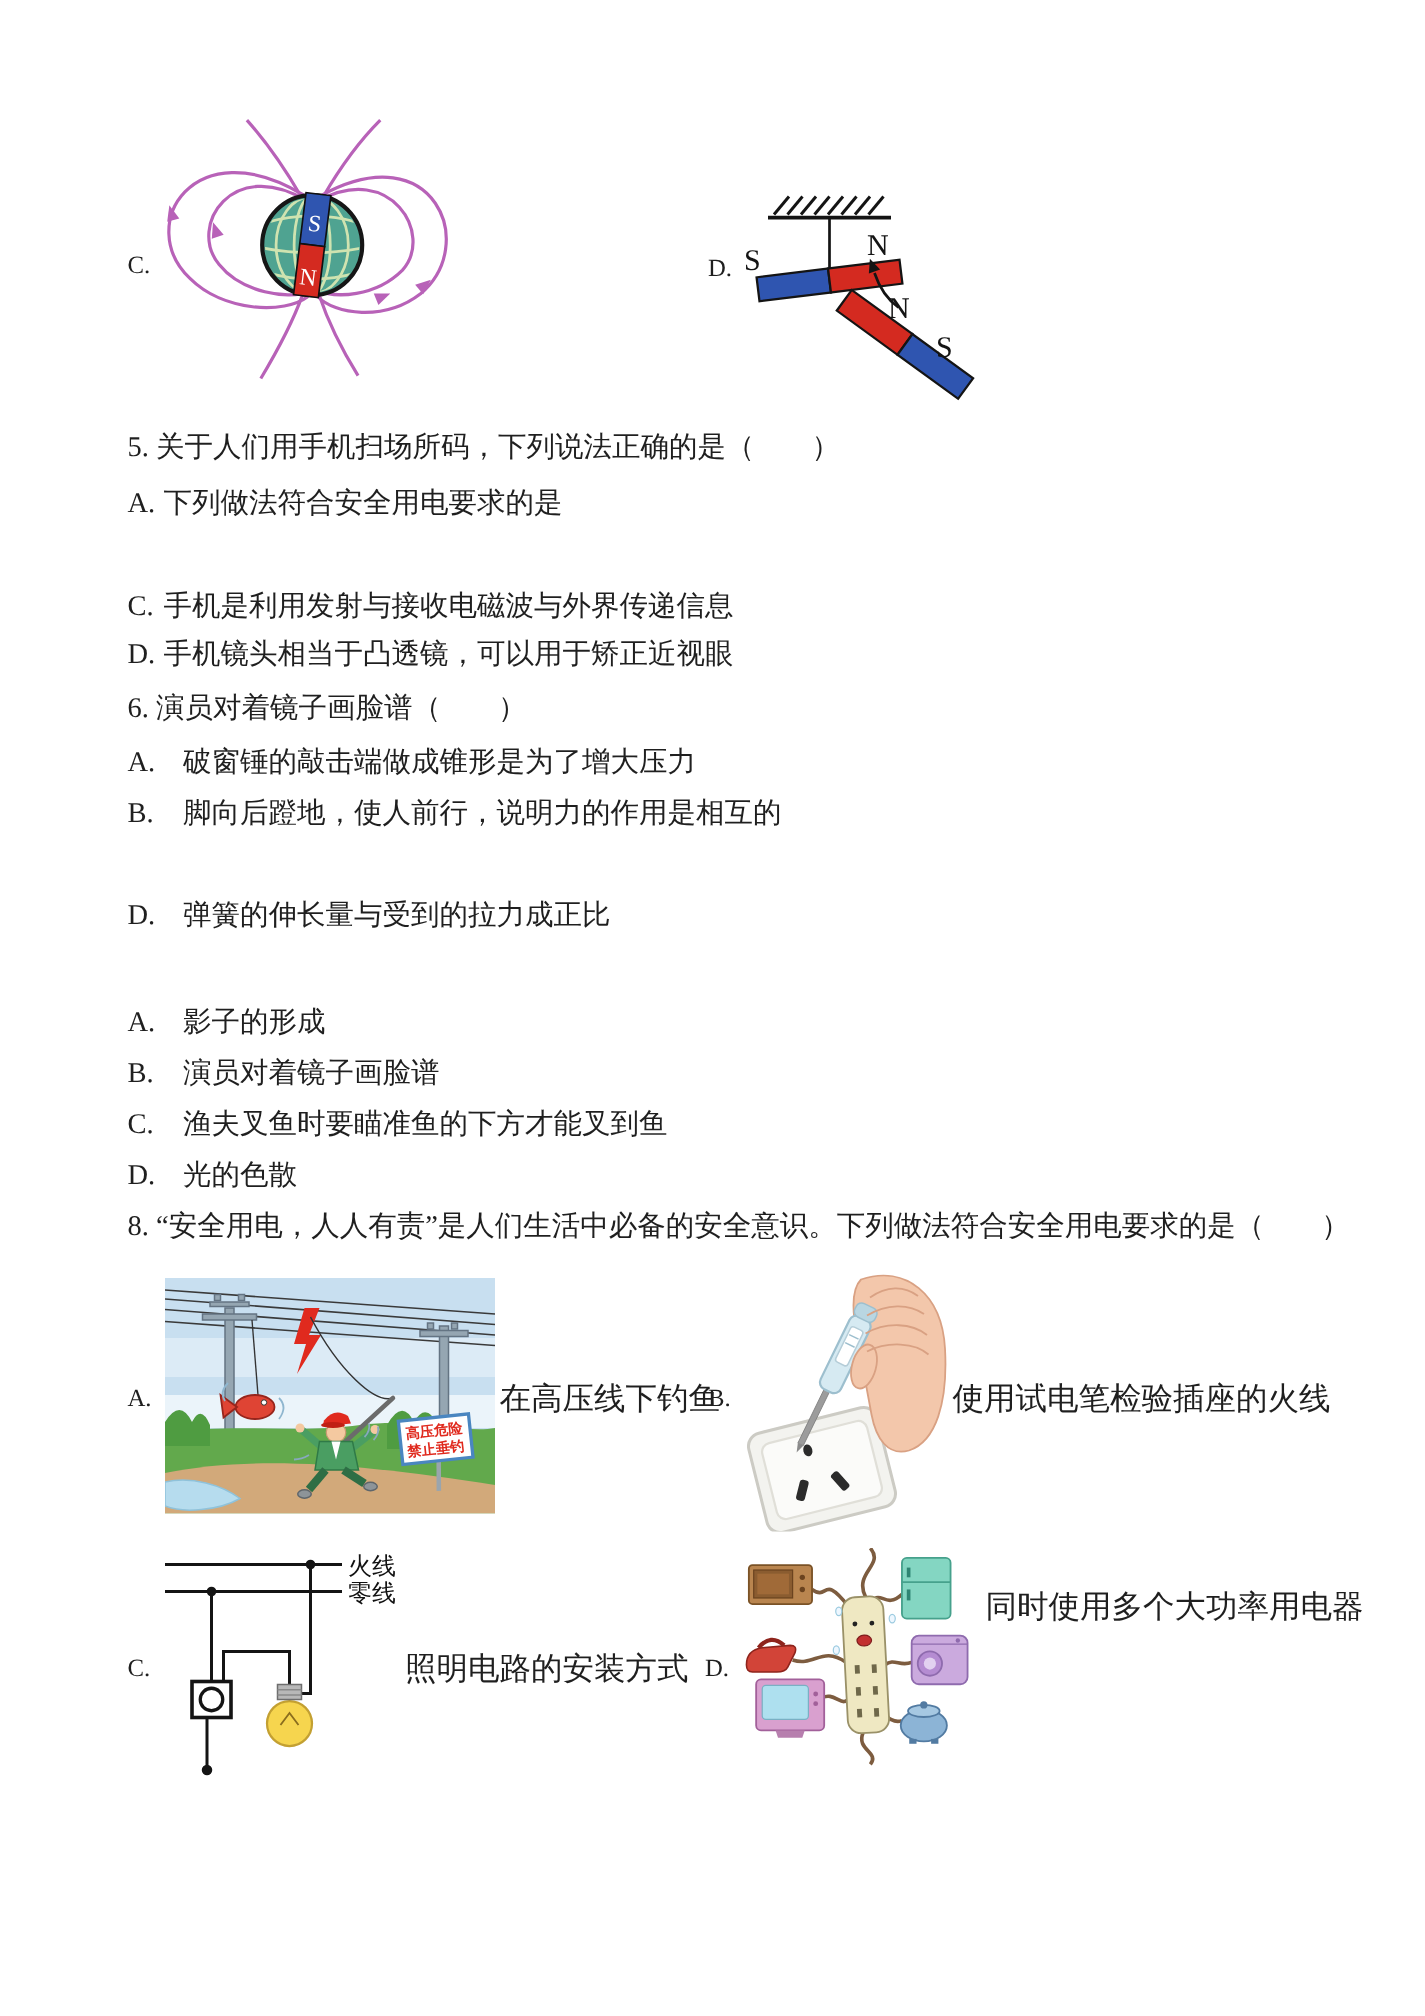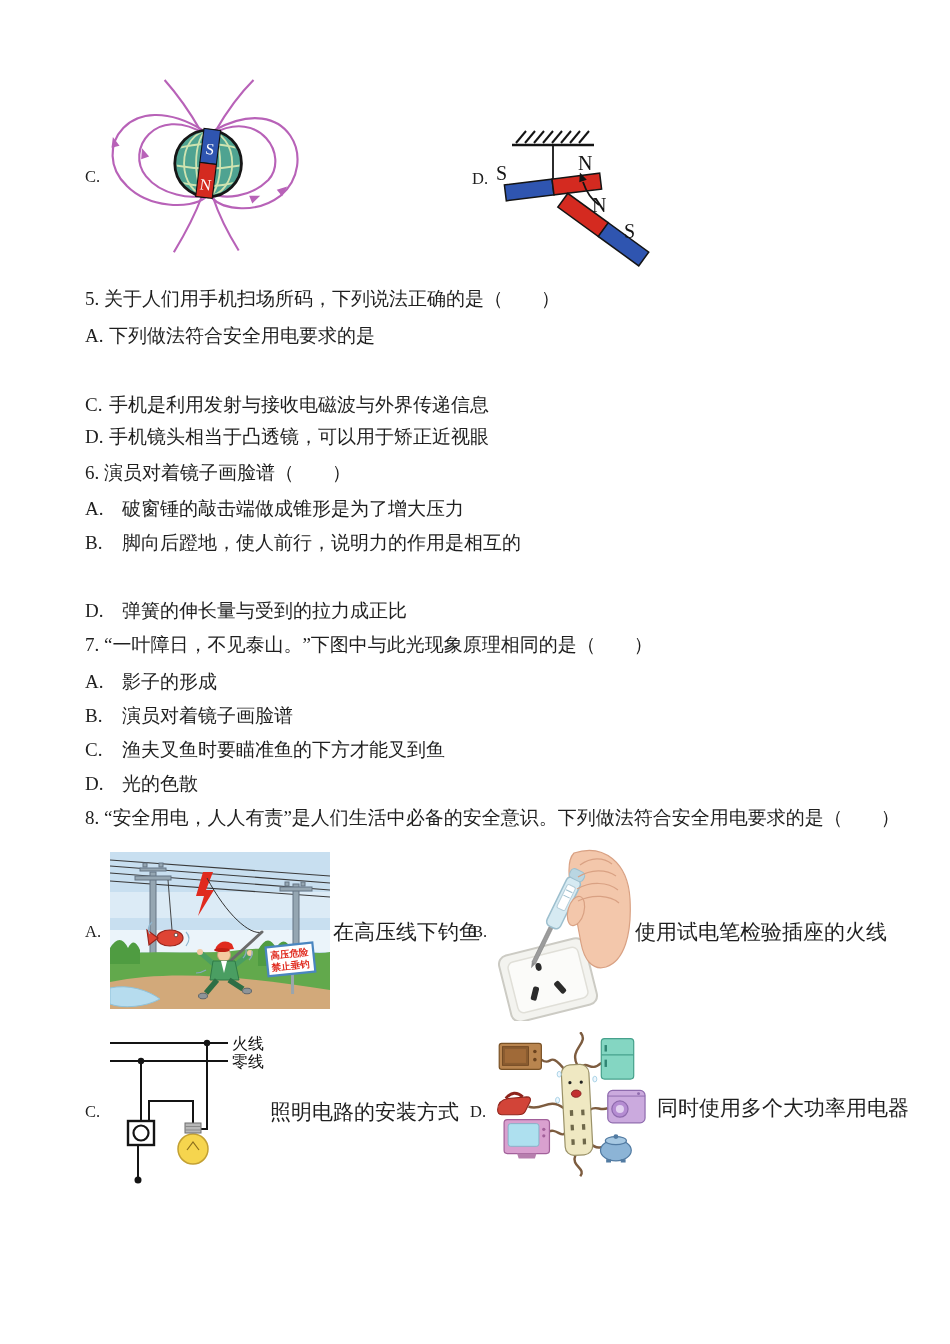--- a/index.html
+++ b/index.html
@@ -104,21 +104,20 @@
   <div class="tl" style="top:288px"><span class="n">5.</span><span>关于人们用手机扫场所码，下列说法正确的是（　　）</span></div>
   <div class="tl" style="top:325px"><span class="l">A.</span><span>下列做法符合安全用电要求的是</span></div>
   <div class="tl" style="top:394px"><span class="l">C.</span><span>手机是利用发射与接收电磁波与外界传递信息</span></div>
   <div class="tl" style="top:426px"><span class="l">D.</span><span>手机镜头相当于凸透镜，可以用于矫正近视眼</span></div>
 
   <div class="tl" style="top:462px"><span class="n">6.</span><span>演员对着镜子画脸谱（　　）</span></div>
   <div class="tl" style="top:532px"><span class="lw">B.</span><span>脚向后蹬地，使人前行，说明力的作用是相互的</span></div>
   <div class="tl" style="top:498px"><span class="lw">A.</span><span>破窗锤的敲击端做成锥形是为了增大压力</span></div>
   <div class="tl" style="top:600px"><span class="lw">D.</span><span>弹簧的伸长量与受到的拉力成正比</span></div>
 
-  <div class="tl" style="top:634px"><span class="n">7.</span><span>“一叶障日，不见泰山。”下图中与此光现象原理相同的是（　　）</span></div>
   <div class="tl" style="top:671px"><span class="lw">A.</span><span>影子的形成</span></div>
   <div class="tl" style="top:705px"><span class="lw">B.</span><span>演员对着镜子画脸谱</span></div>
   <div class="tl" style="top:739px"><span class="lw">C.</span><span>渔夫叉鱼时要瞄准鱼的下方才能叉到鱼</span></div>
   <div class="tl" style="top:773px"><span class="lw">D.</span><span>光的色散</span></div>
 
   <div class="tl" style="top:807px"><span class="n">8.</span><span>“安全用电，人人有责”是人们生活中必备的安全意识。下列做法符合安全用电要求的是（　　）</span></div>
 
   <span class="optletter" style="left:85px;top:921px">A.</span>
   <div class="fig" style="left:110px;top:852px">
     <svg width="220" height="157" viewBox="0 0 220 157">
@@ -311,15 +310,15 @@
       </g>
       <g transform="translate(128,124)">
         <ellipse cx="20" cy="22" rx="19" ry="13" fill="#8cb4d6" stroke="#527ba2" stroke-width="1.5"></ellipse>
         <ellipse cx="20" cy="10" rx="13" ry="5" fill="#a6c8e2" stroke="#527ba2" stroke-width="1.5"></ellipse>
         <circle cx="20" cy="5" r="3" fill="#527ba2"></circle>
         <rect x="8" y="33" width="6" height="4" fill="#527ba2"></rect>
           <rect x="26" y="33" width="6" height="4" fill="#527ba2"></rect>
       </g>
     </svg>
   </div>
-  <span class="figcap" style="left:657px;top:1097px">同时使用多个大功率用电器</span>
+  <span class="figcap" style="left:657px;top:1060px">同时使用多个大功率用电器</span>
 
 </div>
 
 </body></html>

